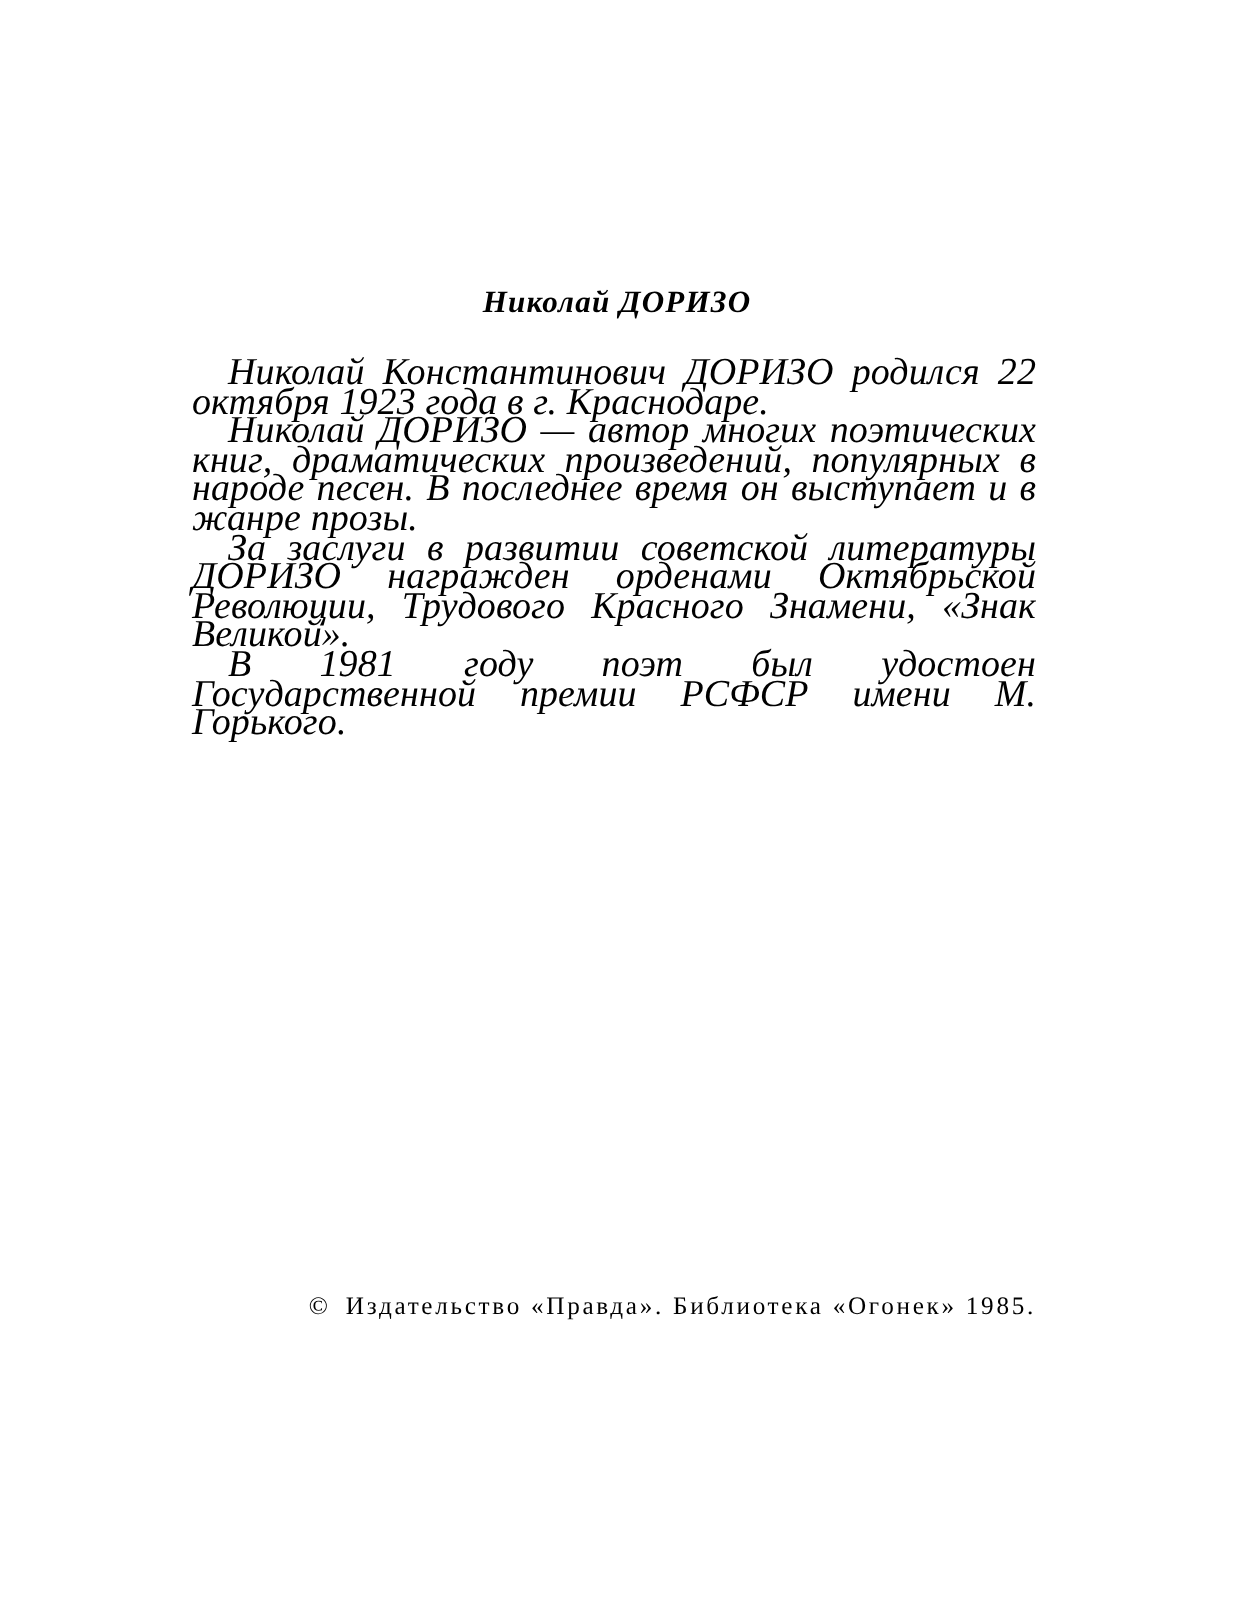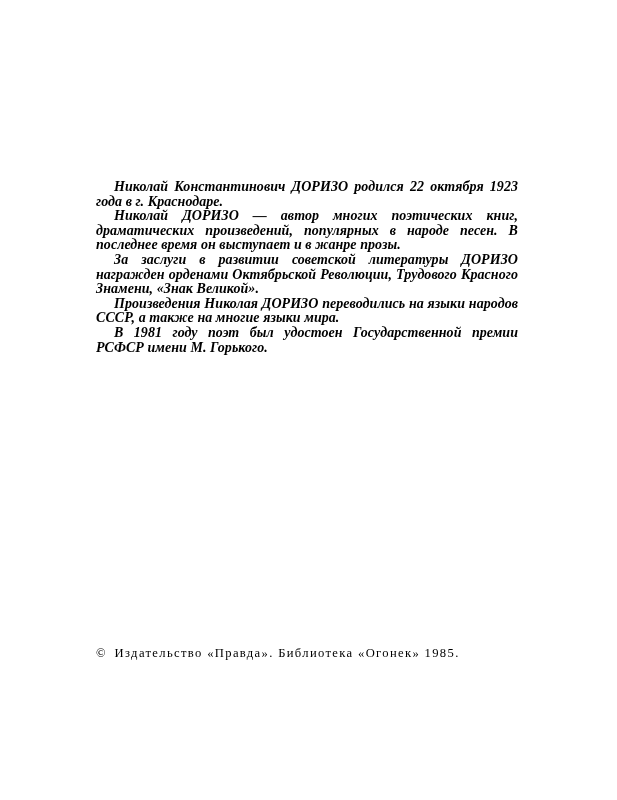--- a/index.html
+++ b/index.html
@@ -39,62 +39,62 @@
   
   .bio-body {
     position: absolute;
     left: 96px;
     top: 180px;
     width: 422px;
   }
 
   .bio-paragraph {
     margin: 0;
-    font-size: 14px;
-    font-weight: bold;
+    font-size: 19px;
+    font-weight: normal;
     font-style: italic;
     line-height: 14.6px;
     text-align: justify;
     text-justify: inter-word;
     text-indent: 18px;
     hyphens: none;
     letter-spacing: 0.05px;
   }
 
   
   .copyright-line {
     position: absolute;
     left: 96px;
     top: 645px;
     width: 422px;
     font-size: 12.6px;
     font-weight: normal;
     font-style: normal;
     letter-spacing: 1.35px;
     line-height: 16px;
-    text-align: left;
+    text-align: right;
     white-space: pre;
   }
 
   .copyright-symbol {
     display: inline-block;
     margin-right: 9px;
     font-size: 12.6px;
     letter-spacing: 0;
   }
 </style>
 </head>
 <body>
 
 <div id="page">
 
+  <h1 class="page-title">Николай ДОРИЗО</h1>
 
   <div class="bio-body">
     <p class="bio-paragraph">Николай Константинович ДОРИЗО родился 22 октября 1923 года в г. Краснодаре.</p>
     <p class="bio-paragraph">Николай ДОРИЗО — автор многих поэтических книг, драматических произведений, популярных в народе песен. В последнее время он выступает и в жанре прозы.</p>
     <p class="bio-paragraph">За заслуги в развитии советской литературы ДОРИЗО награжден орденами Октябрьской Революции, Трудового Красного Знамени, «Знак Великой».</p>
-    <p class="bio-paragraph">Произведения Николая ДОРИЗО переводились на языки народов СССР, а также на многие языки мира.</p>
     <p class="bio-paragraph">В 1981 году поэт был удостоен Государственной премии РСФСР имени М. Горького.</p>
   </div>
 
   <div class="copyright-line"><span class="copyright-symbol">©</span><span>Издательство «Правда». Библиотека «Огонек» 1985.</span></div>
 
 </div>
 
 </body></html>

